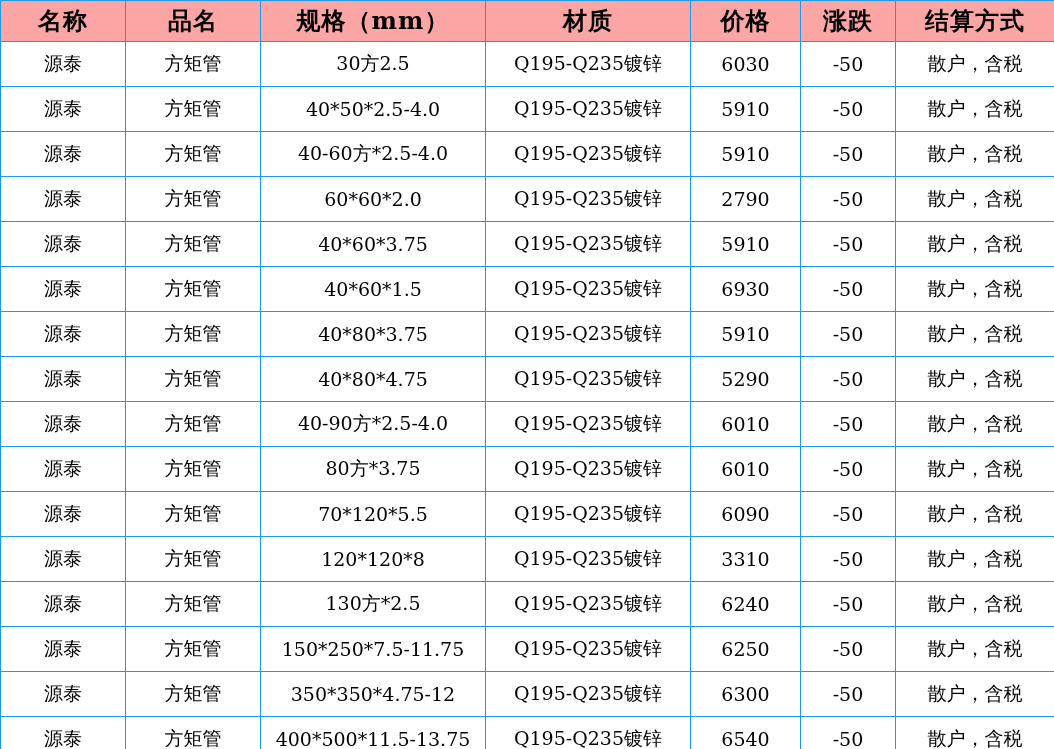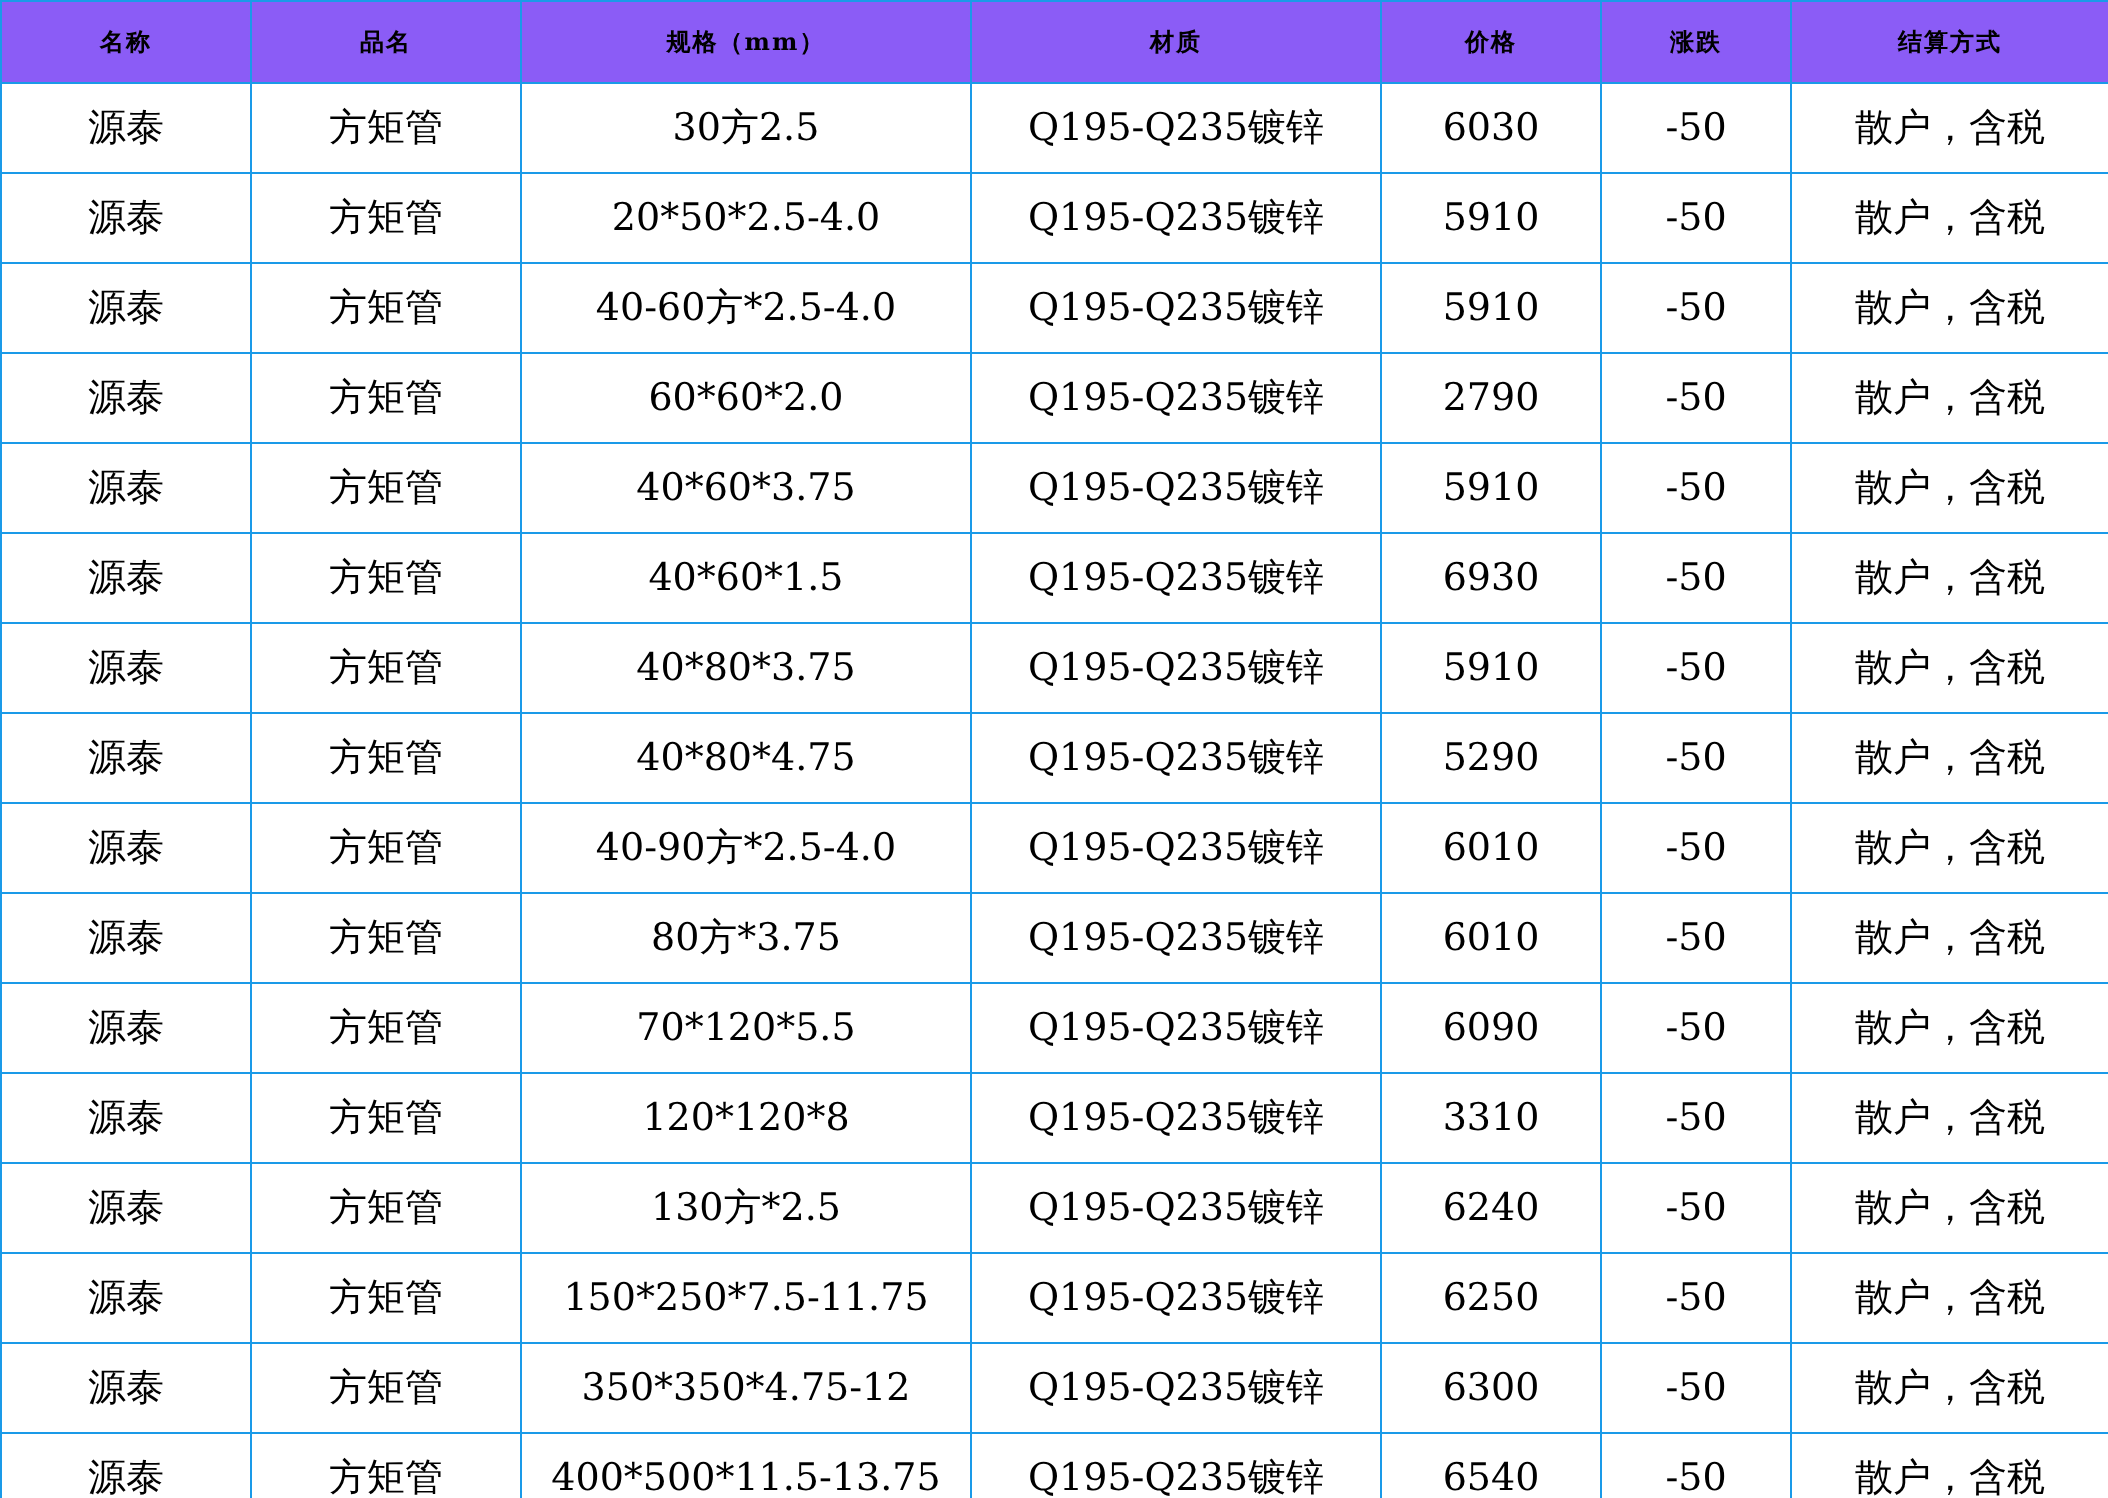--- a/index.html
+++ b/index.html
@@ -21,24 +21,24 @@
   table.price-table th,
   table.price-table td {
     border: 1px solid #1a9ae8;
     text-align: center;
     vertical-align: middle;
     padding: 0;
     white-space: nowrap;
     overflow: hidden;
   }
   table.price-table thead th {
-    background: #8b5cf6;
+    background: #fca5a5;
     color: #000000;
     font-weight: bold;
-    font-size: 12px;
+    font-size: 24px;
     height: 40px;
     letter-spacing: 1px;
   }
   table.price-table tbody td {
     background: #ffffff;
     color: #000000;
     font-size: 19px;
     height: 44px;
   }
   
@@ -89,21 +89,21 @@
         <td class="cell-product">方矩管</td>
         <td class="cell-spec">30方2.5</td>
         <td class="cell-material">Q195-Q235镀锌</td>
         <td class="cell-price">6030</td>
         <td class="cell-change">-50</td>
         <td class="cell-settlement">散户，含税</td>
       </tr>
       <tr>
         <td class="cell-name">源泰</td>
         <td class="cell-product">方矩管</td>
-        <td class="cell-spec">20*50*2.5-4.0</td>
+        <td class="cell-spec">40*50*2.5-4.0</td>
         <td class="cell-material">Q195-Q235镀锌</td>
         <td class="cell-price">5910</td>
         <td class="cell-change">-50</td>
         <td class="cell-settlement">散户，含税</td>
       </tr>
       <tr>
         <td class="cell-name">源泰</td>
         <td class="cell-product">方矩管</td>
         <td class="cell-spec">40-60方*2.5-4.0</td>
         <td class="cell-material">Q195-Q235镀锌</td>

